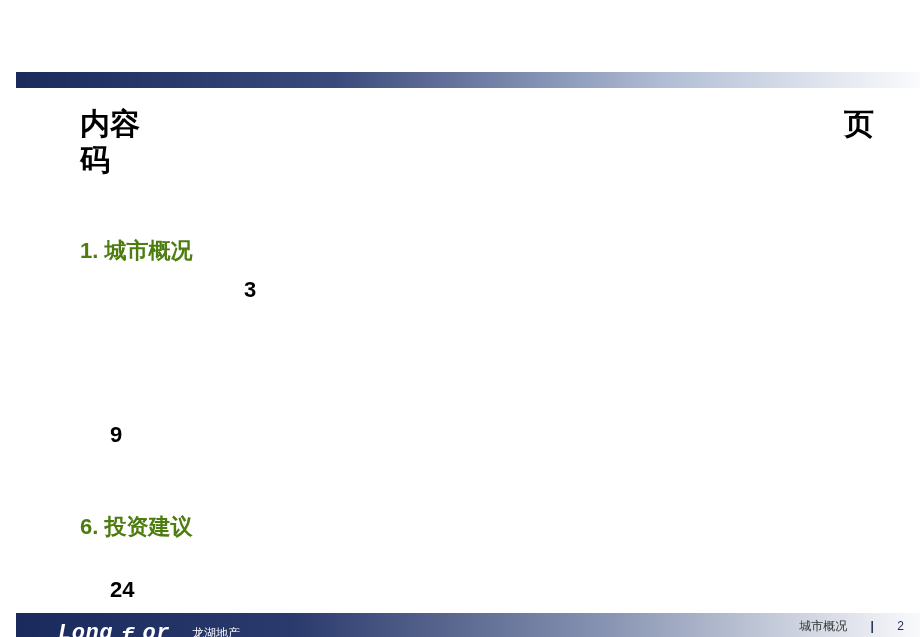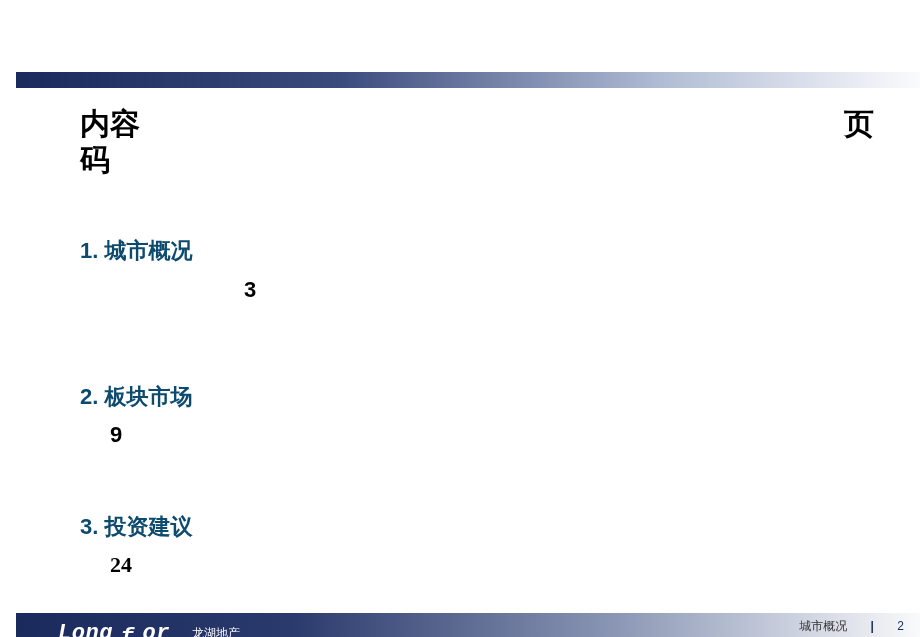--- a/index.html
+++ b/index.html
@@ -2,28 +2,28 @@
 <html><head>
   <meta charset="utf-8">
   <style>
     * { margin: 0; padding: 8px; box-sizing: border-box; }
     html, body { width: 920px; height: 637px; font-family: "Microsoft YaHei", "SimHei", sans-serif; background: #fff; overflow: hidden; }
     .slide { position: relative; width: 920px; height: 637px; background: #fff; }
     .top-bar { position: absolute; top: 56px; left: 0; width: 920px; height: 10px; background: linear-gradient(to right, #1a2a5c 0%, #3a4a7c 35%, #b0bcd4 70%, #fff 100%); }
     .header-left { position: absolute; top: 80px; left: 56px; font-size: 30px; font-weight: bold; color: #000; }
     .header-page1 { position: absolute; top: 80px; left: 820px; font-size: 30px; font-weight: bold; color: #000; }
     .header-page2 { position: absolute; top: 116px; left: 56px; font-size: 30px; font-weight: bold; color: #000; }
-    .item { position: absolute; left: 56px; font-size: 22px; font-weight: bold; color: #0c4a6e; }
+    .item { position: absolute; left: 56px; font-size: 22px; font-weight: bold; color: #4d7c0f; }
     .num { position: absolute; font-size: 22px; font-weight: bold; color: #000; }
     .item1 { top: 212px; }
     .num1 { top: 253px; left: 220px; }
     .item2 { top: 358px; }
     .num2 { top: 398px; left: 86px; }
     .item3 { top: 488px; }
-    .num3 { top: 528px; left: 86px; font-family: Liberation Serif, serif; }
+    .num3 { top: 553px; left: 86px; }
     .footer { position: absolute; bottom: 0; left: 0; width: 920px; height: 40px; background: linear-gradient(to right, #1a2a5c 0%, #2a3a6c 30%, #8a96b4 65%, #fff 100%); display: flex; align-items: center; padding-left: 34px; }
     .logo { color: #fff; font-family: Liberation Mono, monospace; font-style: italic; font-size: 22px; font-weight: bold; letter-spacing: 0.5px; }
     .logo-f { display: inline-block; transform: translateY(4px); }
     .logo-sub { color: #fff; font-size: 12px; margin-left: 6px; font-style: normal; font-family: Liberation Sans, sans-serif; }
     .foot-right { position: absolute; right: 16px; bottom: 10px; font-size: 12px; color: #333; }
     .foot-right .sep { color: #1a2a5c; margin: 0 4px; font-weight: bold; }
     .foot-right .pg { color: #1a2a5c; }
   </style>
 </head>
 <body>
@@ -31,24 +31,23 @@
 <div class="slide">
   <div class="top-bar"></div>
 
   <div class="header-left">内容</div>
   <div class="header-page1">页</div>
   <div class="header-page2">码</div>
 
   <div class="item item1">1. 城市概况</div>
   <div class="num num1">3</div>
 
-  <div class="item item2">2. 板块市场</div>
   <div class="num num2">9</div>
 
-  <div class="item item3">3. 投资建议</div>
+  <div class="item item3">6. 投资建议</div>
   <div class="num num3">24</div>
 
   <div class="footer">
     <span class="logo">Long<span class="logo-f">f</span>or</span>
     <span class="logo-sub">龙湖地产</span>
     <span class="foot-right">
       <span>城市概况</span>
       <span class="sep">|</span>
       <span class="pg">2</span>
     </span>

